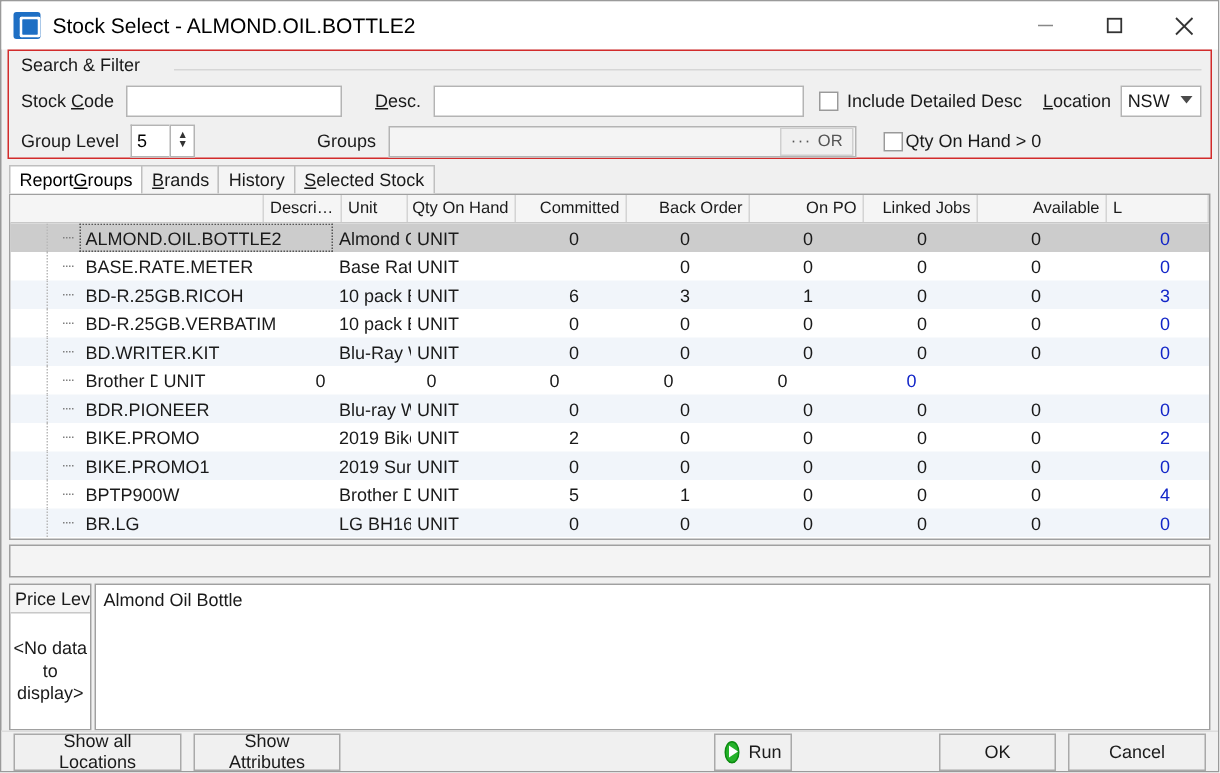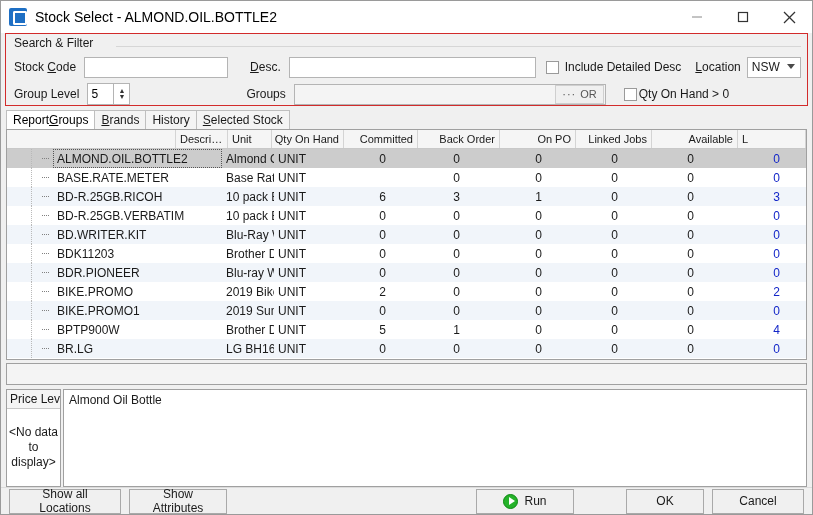--- a/index.html
+++ b/index.html
@@ -329,21 +329,21 @@
     background: #f0f0f0;
     font-family: "Liberation Sans", sans-serif;
     font-size: 12px;
     color: #1a1a1a;
     display: inline-flex; align-items: center; justify-content: center;
     padding: 0 10px;
     gap: 6px;
   }
   #show-locations-btn { width: 112px; }
   #show-attributes-btn { width: 98px; margin-left: 8px; }
-  #run-btn { width: 98px; }
+  #run-btn { width: 52px; }
   #ok-btn { width: 78px; }
   #cancel-btn { width: 92px; margin-left: 8px; }
   #run-wrap { position: absolute; left: 475px; }
   #ok-wrap { position: absolute; right: 8px; display: flex; }
   .play-icon {
     width: 15px; height: 15px; border-radius: 50%;
     background: #25b22a;
     border: 1px solid #0b8a10;
     display: inline-flex; align-items: center; justify-content: center;
   }
@@ -402,21 +402,21 @@
 
     <div class="sf-row" id="sf-row2">
       <span class="lbl">Group Level</span>
       <span id="group-level-wrap">
         <input id="group-level-input" type="text" value="5" style="">
         <span id="group-level-spin">
           <span style="font-size:7px">▲</span>
             <span style="font-size:7px">▼</span>
         </span>
       </span>
-      <span class="lbl" style="margin-left:116px">Groups</span>
+      <span class="lbl" style="margin-left:81px">Groups</span>
       <span id="groups-input">
         <span id="groups-or-btn">
           <span class="dots">···</span>
           <span>OR</span>
         </span>
       </span>
       <span class="chk" style="margin-left:18px"></span>
       <span class="lbl" style="margin-left:2px">Qty On Hand &gt; 0</span>
     </div>
   </div>
@@ -537,21 +537,20 @@
           <div class="cell c-onpo num">0</div>
           <div class="cell c-lj num">0</div>
           <div class="cell c-avail link">0</div>
           <div class="cell c-last"></div>
         </div>
         <div class="row even">
           <div class="cell c-tree">
             <span class="treevert"></span>
             <span class="treeline"></span>
           </div>
-          <div class="cell c-code">BDK11203</div>
           <div class="cell c-desc">Brother D</div>
           <div class="cell c-unit">UNIT</div>
           <div class="cell c-qoh num">0</div>
           <div class="cell c-com num">0</div>
           <div class="cell c-bo num">0</div>
           <div class="cell c-onpo num">0</div>
           <div class="cell c-lj num">0</div>
           <div class="cell c-avail link">0</div>
           <div class="cell c-last"></div>
         </div>

